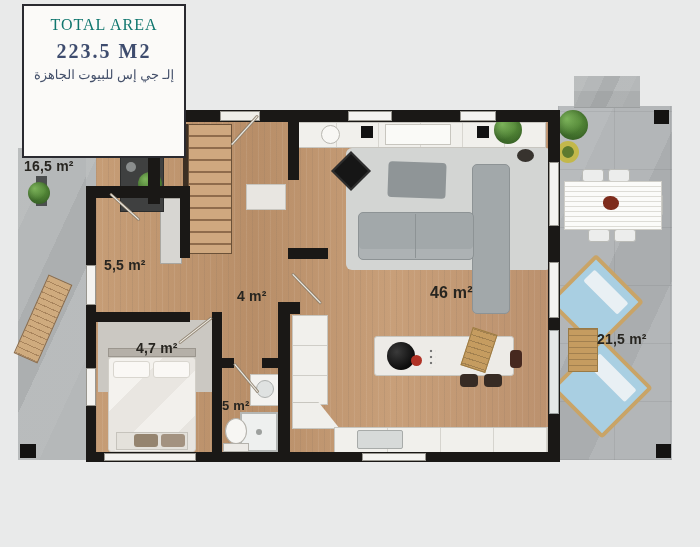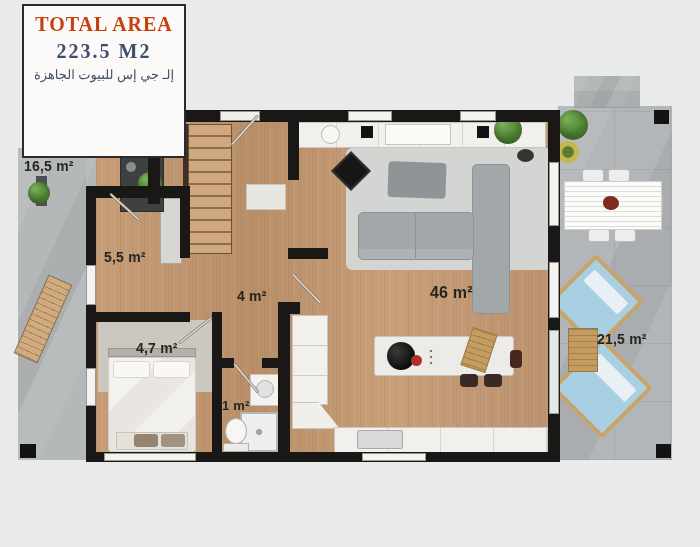--- a/index.html
+++ b/index.html
@@ -28,21 +28,21 @@
     radial-gradient(circle at 30% 30%,#7cb35a,rgba(0,0,0,0) 55%),
     radial-gradient(circle at 70% 40%,#558a38,rgba(0,0,0,0) 60%),
     radial-gradient(circle at 45% 70%,#3f6e2b,rgba(0,0,0,0) 65%),
     radial-gradient(circle,#4c7d33,#2f5420 85%)}
   .slats-h{background:repeating-linear-gradient(180deg,#fbfbf9 0 4px,#dddcd6 4px 5px);border:1px solid #cfcec8}
   .woodgrid{background:repeating-linear-gradient(180deg,rgba(0,0,0,.18) 0 1px,rgba(0,0,0,0) 1px 6px),#c59c60;border:1px solid #9a7a44}
 
   
   .card{position:absolute;left:22px;top:4px;width:164px;height:154px;background:#fbfaf8;border:2px solid #2a2a30;text-align:center;padding-top:5px;z-index:40}
   .card .l1{font-family:"Liberation Serif",serif;font-weight:700;font-size:19px;line-height:26px;color:#3e4c6e;letter-spacing:.5px}
-  .card .l2{font-family:"Liberation Serif",serif;font-weight:700;font-size:20px;line-height:27px;color:#c2410c;letter-spacing:1px}
+  .card .l2{font-family:"Liberation Serif",serif;font-weight:400;font-size:16px;line-height:27px;color:#0f766e;letter-spacing:1px}
   .card .l3{font-family:"Liberation Serif",serif;font-weight:700;font-size:20px;line-height:27px;color:#3e4c6e;letter-spacing:2px}
   .card .brand{font-weight:700;font-size:23px;line-height:30px;color:#2d3c5c;letter-spacing:.5px}
   .card .ar{font-size:13px;line-height:20px;color:#45516b}
 
   .lounge{position:absolute;background:#a9cfe2;border:4px solid #c9a467;border-radius:4px}
   .lounge .pad{background:#e9f0f4;height:26%;margin:14% 10% 0;border-radius:2px}
   .chair{position:absolute;background:#ecedec;border:1px solid #b9bab6;border-radius:3px}
   .stool{position:absolute;background:#372b24;border-radius:4px}
   .corner{position:absolute;background:#141312}
 </style>
@@ -163,25 +163,25 @@
   <div class="win" style="left:549px;top:262px;width:10px;height:56px"></div>
   <div class="glass" style="left:549px;top:330px;width:10px;height:84px"></div>
 
   <div class="leaf" style="left:258px;top:114px;width:40px;transform:rotate(132deg)"></div>
   <div class="leaf" style="left:110px;top:192px;width:40px;transform:rotate(42deg)"></div>
   <div class="leaf" style="left:212px;top:316px;width:42px;transform:rotate(142deg)"></div>
   <div class="leaf" style="left:234px;top:362px;width:38px;transform:rotate(50deg)"></div>
   <div class="leaf" style="left:292px;top:272px;width:42px;transform:rotate(46deg)"></div>
 
   <div class="rlabel" style="left:24px;top:158px">16,5 m²</div>
-  <div class="rlabel" style="left:104px;top:249px">5,5 m²</div>
+  <div class="rlabel" style="left:104px;top:257px">5,5 m²</div>
   <div class="rlabel" style="left:237px;top:288px">4 m²</div>
   <div class="rlabel" style="left:430px;top:284px;font-size:16px">46 m²</div>
   <div class="rlabel" style="left:136px;top:340px">4,7 m²</div>
-  <div class="rlabel" style="left:222px;top:398px;font-size:13px">1 m²</div>
+  <div class="rlabel" style="left:222px;top:398px;font-size:13px">5 m²</div>
   <div class="rlabel" style="left:597px;top:331px">21,5 m²</div>
 
   <div class="card">
     <div class="l2">TOTAL AREA</div>
     <div class="l3">223.5 M2</div>
     <div class="ar">إلـ جي إس للبيوت الجاهزة</div>
   </div>
 
 </div>
 

